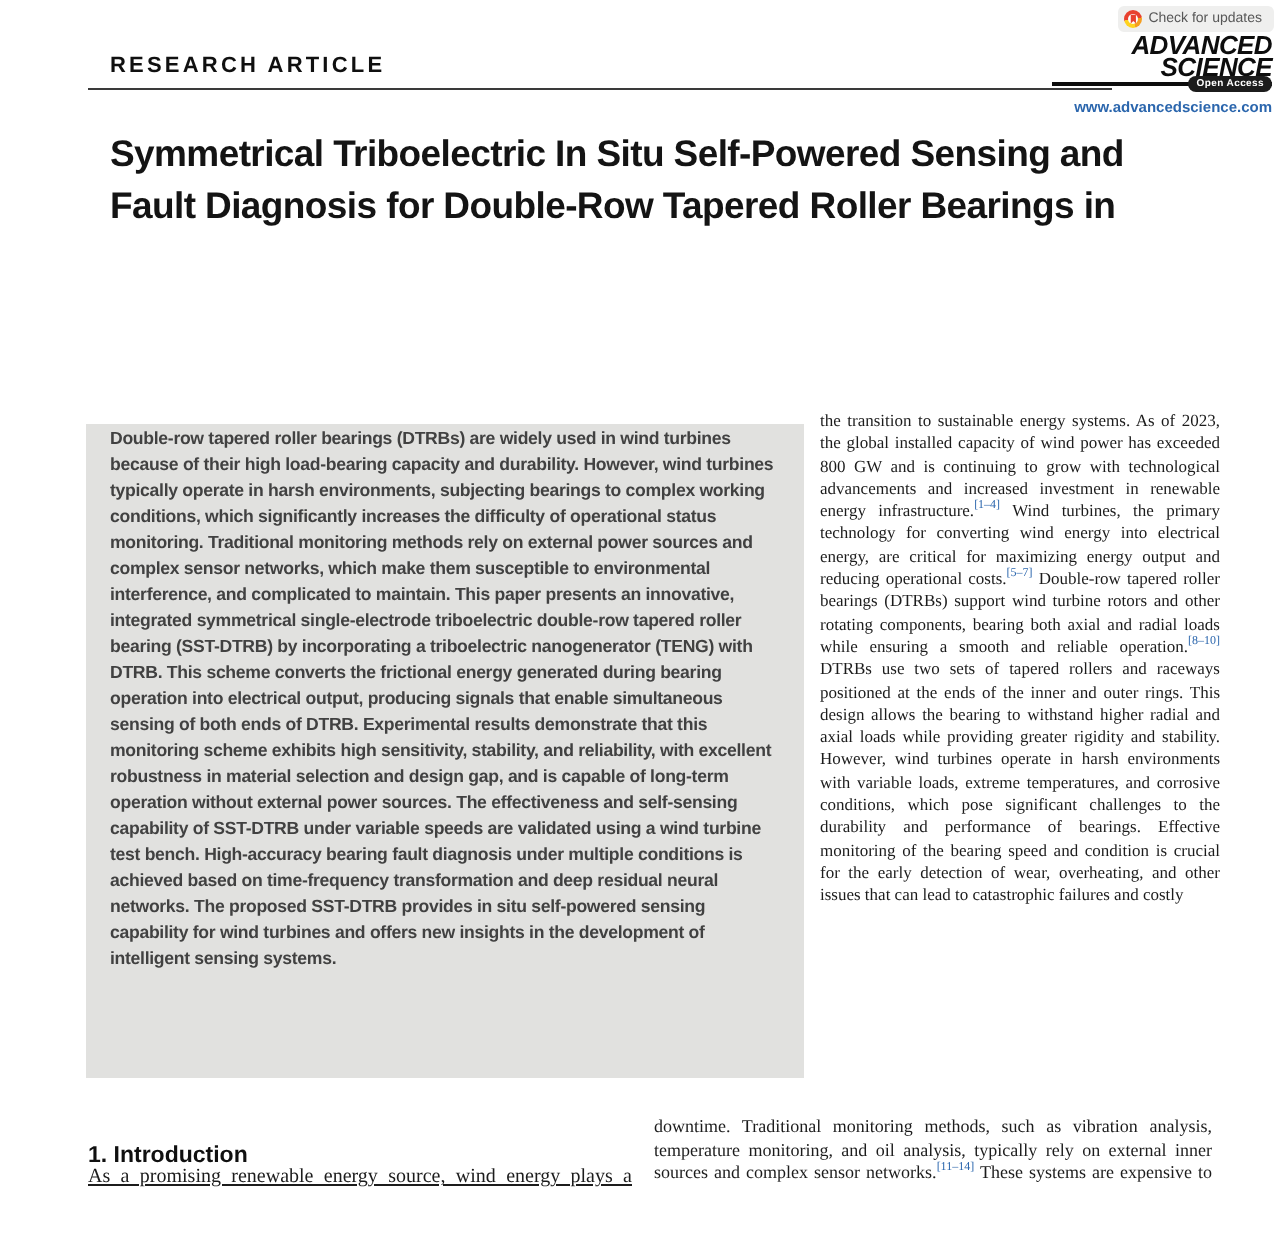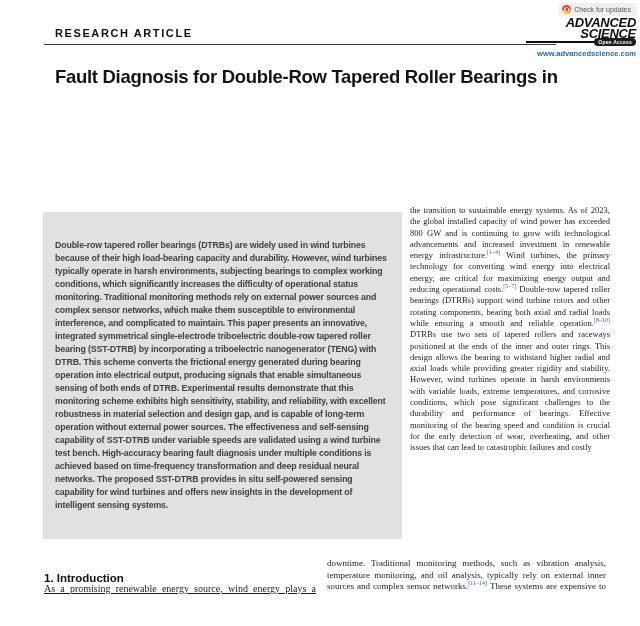--- a/index.html
+++ b/index.html
@@ -54,21 +54,21 @@
   }
   .authors {
     position:absolute; left:55px; top:163px; width:545px;
     font-family:"Liberation Sans", sans-serif; font-style:italic;
     font-size:12px; color:#1f1f1f;
   }
 
   
   .abstract-box {
     position:absolute; left:43px; top:212px; width:359px; height:327px;
-    background:#e1e1df; padding:27px 12px 10px 12px; overflow:hidden;
+    background:#e1e1df; padding:1px 12px 10px 12px; overflow:hidden;
   }
   .abstract-text {
     font-family:"Liberation Sans", sans-serif; font-weight:bold;
     font-size:8.8px; line-height:13px; letter-spacing:-0.15px;
     color:#414141; text-align:left;
   }
 
   
   .body-text {
     font-size:8.5px; line-height:11.3px; text-align:justify; color:#1c1c1c;
@@ -106,20 +106,21 @@
   <div class="logo">
     <div>ADVANCED</div>
     <div>SCIENCE</div>
     <div class="logo-rule">
       <span class="oa-pill">Open Access</span>
     </div>
   </div>
   <a class="website">www.advancedscience.com</a>
 
   <div class="title">
+    <div>Symmetrical Triboelectric In Situ Self-Powered Sensing and</div>
     <div>Fault Diagnosis for Double-Row Tapered Roller Bearings in</div>
   </div>
 
   <div class="abstract-box">
     <div class="abstract-text">Double-row tapered roller bearings (DTRBs) are widely used in wind turbines because of their high load-bearing capacity and durability. However, wind turbines typically operate in harsh environments, subjecting bearings to complex working conditions, which significantly increases the difficulty of operational status monitoring. Traditional monitoring methods rely on external power sources and complex sensor networks, which make them susceptible to environmental interference, and complicated to maintain. This paper presents an innovative, integrated symmetrical single-electrode triboelectric double-row tapered roller bearing (SST-DTRB) by incorporating a triboelectric nanogenerator (TENG) with DTRB. This scheme converts the frictional energy generated during bearing operation into electrical output, producing signals that enable simultaneous sensing of both ends of DTRB. Experimental results demonstrate that this monitoring scheme exhibits high sensitivity, stability, and reliability, with excellent robustness in material selection and design gap, and is capable of long-term operation without external power sources. The effectiveness and self-sensing capability of SST-DTRB under variable speeds are validated using a wind turbine test bench. High-accuracy bearing fault diagnosis under multiple conditions is achieved based on time-frequency transformation and deep residual neural networks. The proposed SST-DTRB provides in situ self-powered sensing capability for wind turbines and offers new insights in the development of intelligent sensing systems.</div>
   </div>
 
   <div class="body-text col-right-top">
     <span>the transition to sustainable energy systems. As of 2023, the global installed capacity of wind power has exceeded 800 GW and is continuing to grow with technological advancements and increased investment in renewable energy infrastructure.</span><sup class="cite">[1–4]</sup><span> Wind turbines, the primary technology for converting wind energy into electrical energy, are critical for maximizing energy output and reducing operational costs.</span><sup class="cite">[5–7]</sup><span> Double-row tapered roller bearings (DTRBs) support wind turbine rotors and other rotating components, bearing both axial and radial loads while ensuring a smooth and reliable operation.</span><sup class="cite">[8–10]</sup><span> DTRBs use two sets of tapered rollers and raceways positioned at the ends of the inner and outer rings. This design allows the bearing to withstand higher radial and axial loads while providing greater rigidity and stability. However, wind turbines operate in harsh environments with variable loads, extreme temperatures, and corrosive conditions, which pose significant challenges to the durability and performance of bearings. Effective monitoring of the bearing speed and condition is crucial for the early detection of wear, overheating, and other issues that can lead to catastrophic failures and costly</span>
   </div>

